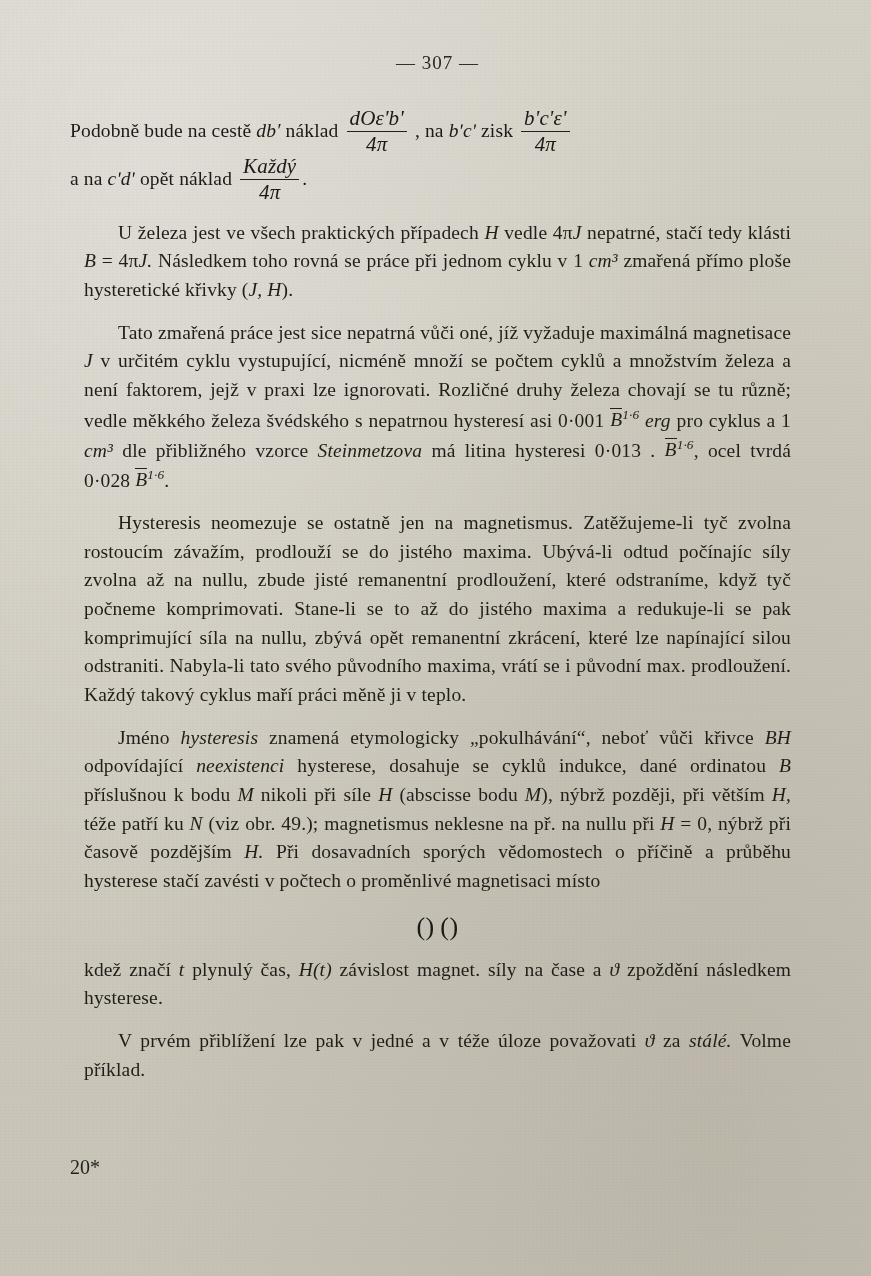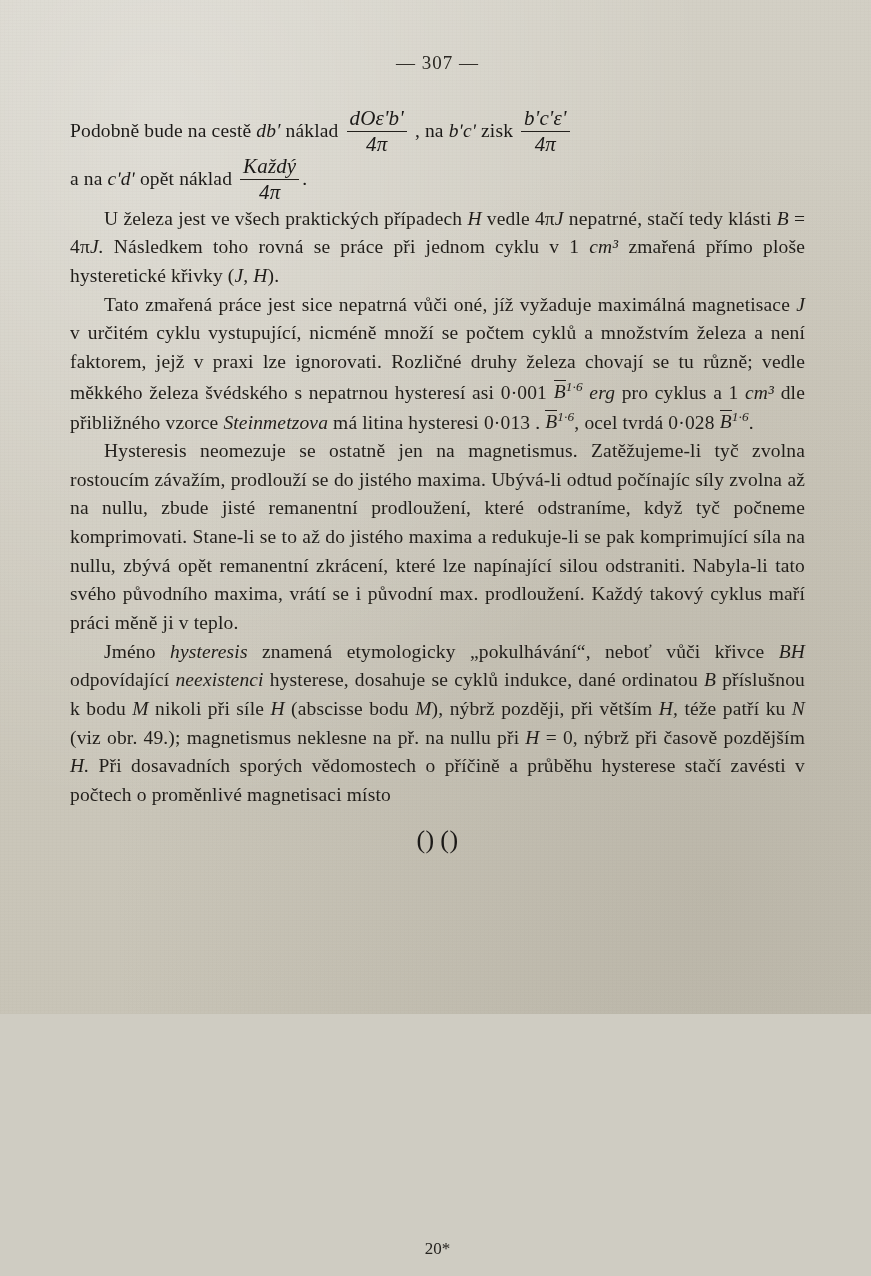--- a/index.html
+++ b/index.html
@@ -10,21 +10,21 @@
     width: 871px;
     height: 1276px;
     background: #cfccc2;
     font-family: "Liberation Serif", serif;
     color: #1c1a18;
     overflow: hidden;
   }
   .page {
     position: relative;
     width: 871px;
-    height: 1014px;
+    height: 1276px;
     background:
       radial-gradient(ellipse at 18% 12%, rgba(255,255,255,0.30), rgba(255,255,255,0) 55%),
       radial-gradient(ellipse at 82% 88%, rgba(120,112,96,0.16), rgba(255,255,255,0) 60%),
       linear-gradient(170deg, #d5d2c8 0%, #cdc9bd 45%, #c7c3b6 100%);
     box-sizing: border-box;
     padding: 16px;
   }
   .grain {
     position: absolute;
     inset: 0;
@@ -41,21 +41,21 @@
     width: 735px;
   }
   .page-number {
     text-align: center;
     font-size: 19px;
     letter-spacing: 1px;
     color: #2a2722;
     margin-bottom: 34px;
   }
   p.para {
-    margin: 0;
+    margin: 14px;
     font-size: 19.5px;
     line-height: 1.47;
     text-align: justify;
     text-justify: inter-word;
     color: #211e1a;
     text-indent: 34px;
     letter-spacing: 0.15px;
   }
   p.para.noindent { text-indent: 0; }
   .it { font-style: italic; }
@@ -101,24 +101,24 @@
   }
   .firstline {
     font-size: 19.5px;
     line-height: 1.9;
     letter-spacing: 0.15px;
   }
   .firstline .lead { }
   .footer {
     position: absolute;
     left: 70px;
-    top: 1239px;
+    top: 1156px;
     width: 735px;
-    text-align: center;
-    font-size: 17px;
+    text-align: left;
+    font-size: 20px;
     color: #26231f;
   }
 </style>
 </head>
 <body>
 
 <div class="page">
   <div class="grain"></div>
 
   <div class="content">
@@ -205,18 +205,34 @@
       <span class="it">H.</span>
       <span>Při dosavadních sporých vědomostech o příčině a průběhu hysterese stačí zavésti v počtech o proměnlivé magnetisaci místo</span>
     </p>
 
     <div class="formula-line">
       <span></span><span class="bigparen">(</span><span></span><span class="bigparen">)</span>
       <span class="rom"></span>
       <span></span><span class="bigparen">(</span><span></span><span class="bigparen">)</span><span class="rom"></span>
     </div>
 
-
+    <p class="para noindent">
+      <span>kdež značí</span>
+      <span class="it">t</span>
+      <span>plynulý čas,</span>
+      <span class="it">H(t)</span>
+      <span>závislost magnet. síly na čase a</span>
+      <span class="it">ϑ</span>
+      <span>zpoždění následkem hysterese.</span>
+    </p>
+
+    <p class="para">
+      <span>V prvém přiblížení lze pak v jedné a v téže úloze považovati</span>
+      <span class="it">ϑ</span>
+      <span>za</span>
+      <span class="it">stálé.</span>
+      <span>Volme příklad.</span>
+    </p>
 
   </div>
 
   <div class="footer">20*</div>
 </div>
 
 </body></html>

